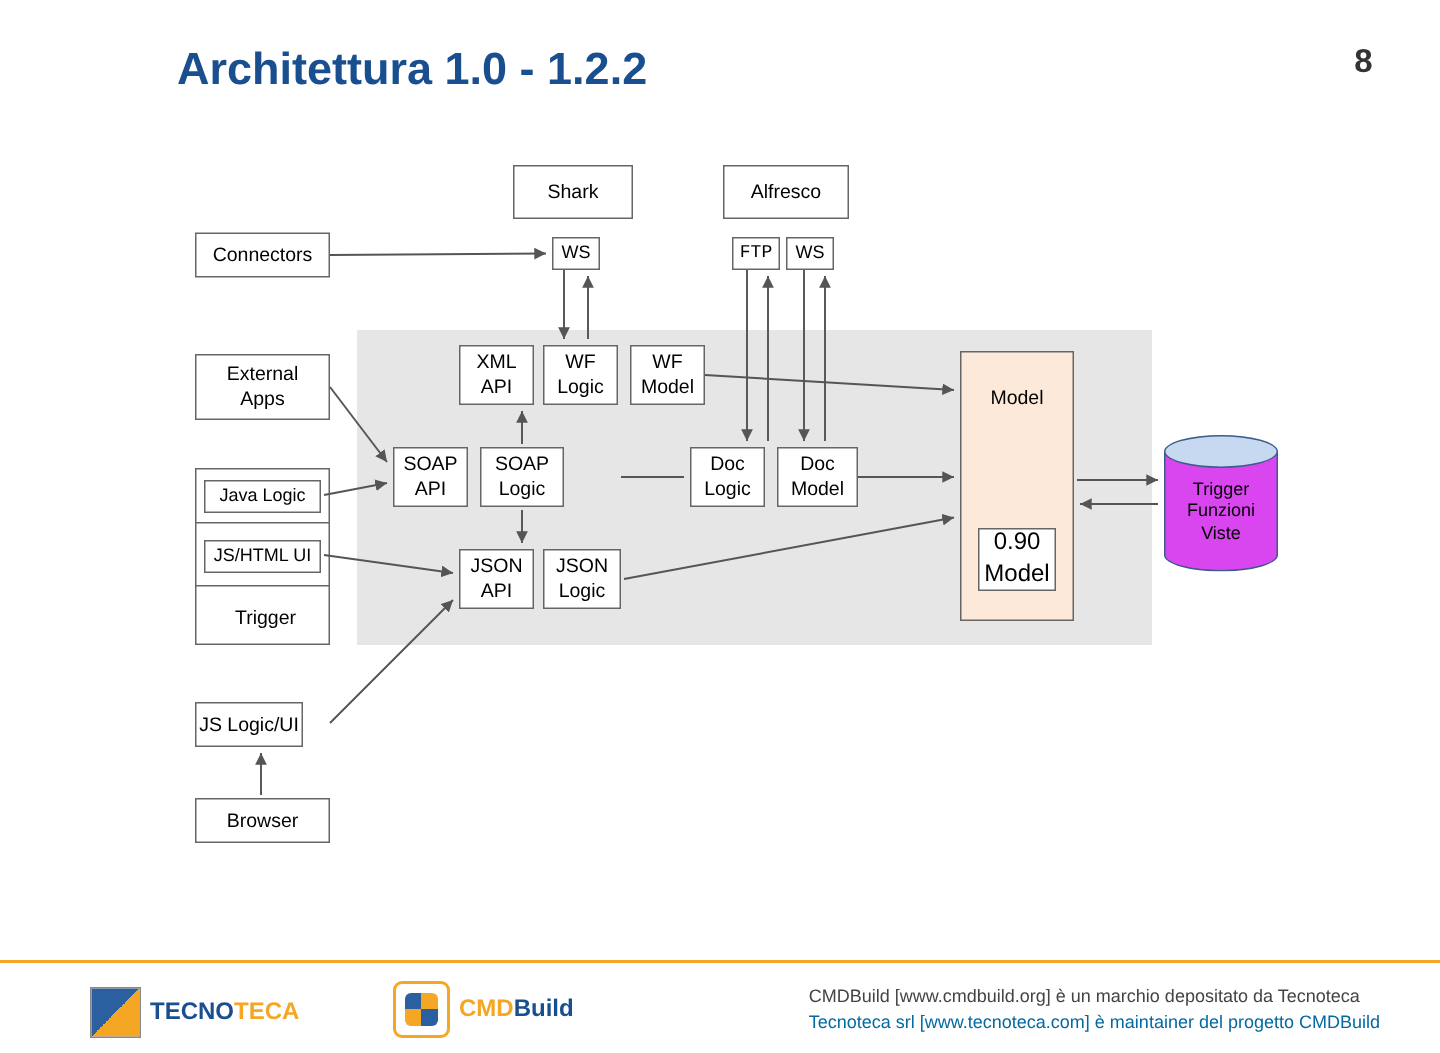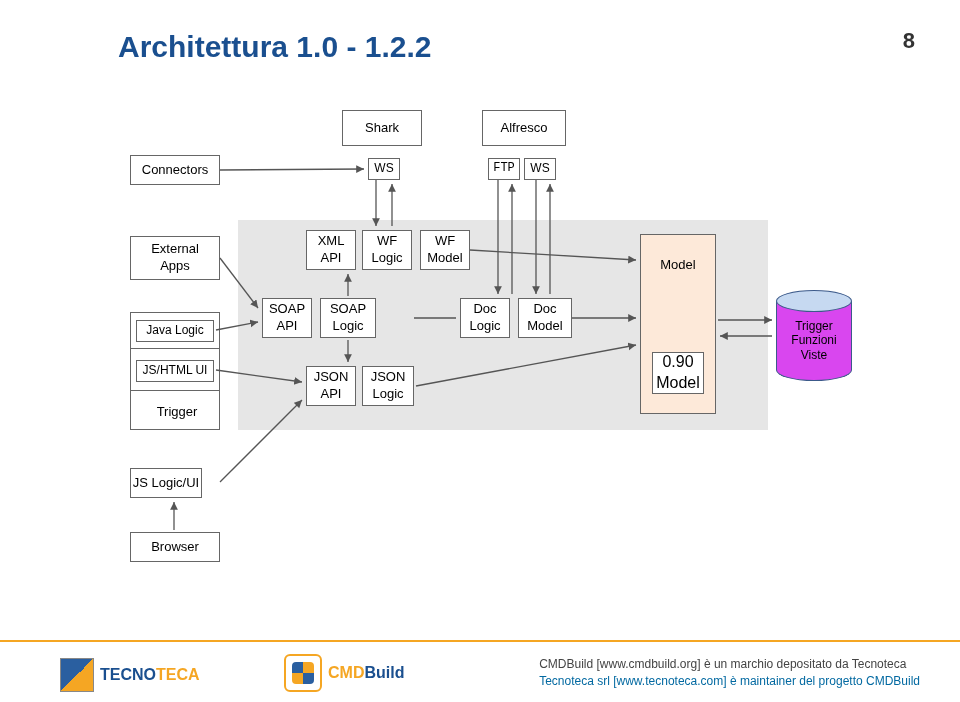--- a/index.html
+++ b/index.html
@@ -121,21 +121,21 @@
 
   .logo {
     position: absolute;
     bottom: 10px;
     display: flex;
     align-items: center;
     gap: 6px;
     margin-top: 13px;
   }
   .logo-tecnoteca { left: 60px; }
-  .logo-cmdbuild { left: 256px; padding-left: 28px; }
+  .logo-cmdbuild { left: 234px; padding-left: 28px; }
   .logo-name { font-weight: bold; font-size: 16px; }
   .brand-blue { color: #1a4f8f; }
   .brand-orange { color: #f5a623; }
 
   .tecn-icon {
     width: 34px; height: 34px;
     background: linear-gradient(135deg,#2a5fa0 50%, #f5a623 50%);
     border: 1px solid #888;
   }
   .cmd-icon {

